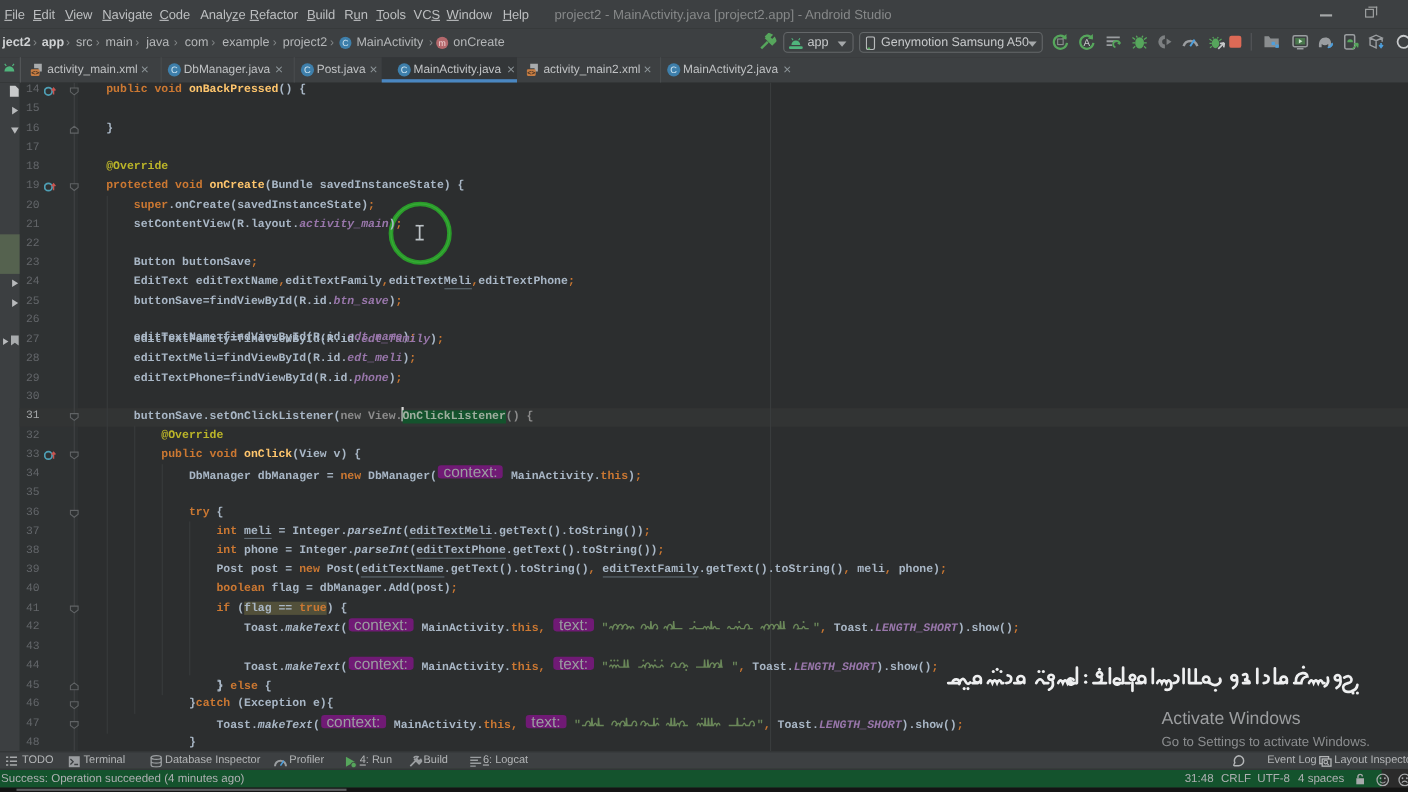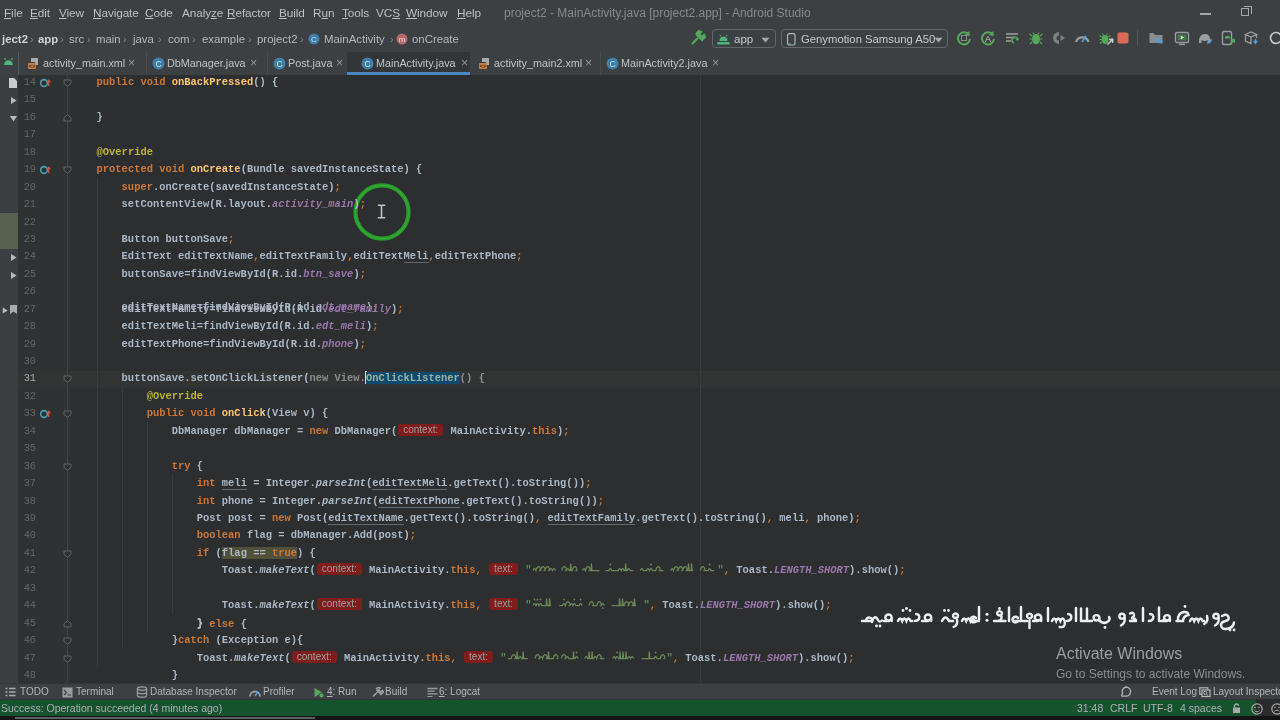--- a/index.html
+++ b/index.html
@@ -32,23 +32,23 @@
 
 .cl { position:absolute; left:0; height:17.44px; line-height:17.44px; font-family:"Liberation Mono", monospace; font-weight:bold; font-size:10.45px; white-space:pre; color:#a9b7c6; letter-spacing:0px; }
 .k { color:#cc7832; }
 .m { color:#ffc66d; }
 .an { color:#bbb529; }
 .f { color:#9876aa; font-style:italic; }
 .s { color:#6a8759; }
 .g { color:#8c8c8c; }
 .it { font-style:italic; }
 .cap { border-bottom:1px solid #5f6a72; }
-.hint { display:inline-block; background:#7f1d1d; color:#9b9ea0; font-family:"Liberation Sans",sans-serif; font-weight:normal; font-size:10px; border-radius:3px; padding:0 5px; margin:0 1px; height:12px; line-height:12px; vertical-align:1px; }
+.hint { display:inline-block; background:#701a75; color:#9b9ea0; font-family:"Liberation Sans",sans-serif; font-weight:normal; font-size:14px; border-radius:3px; padding:0 5px; margin:0 1px; height:12px; line-height:12px; vertical-align:1px; }
 .warn { background:#52503a; }
-.idhl { background:#0c4a6e; color:#9fae9f; }
+.idhl { background:#14532d; color:#9fae9f; }
 
 
 .ln { position:absolute; width:34px; text-align:right; font-family:"Liberation Mono",monospace; font-size:10.3px; color:#63666a; height:17.44px; line-height:17.44px; }
 
 svg { display:block; }
 .icon { position:absolute; }
 .caret { display:inline-block; width:1.6px; height:13px; background:#d8d8d8; vertical-align:-2.5px; margin:0 -0.8px; }
 .bt { position:absolute; white-space:nowrap; color:#b3b5b7; font-size:10px; line-height:16px; }
 .st { position:absolute; white-space:nowrap; color:#aeb0b2; font-size:10.5px; line-height:17px; }
 </style>

